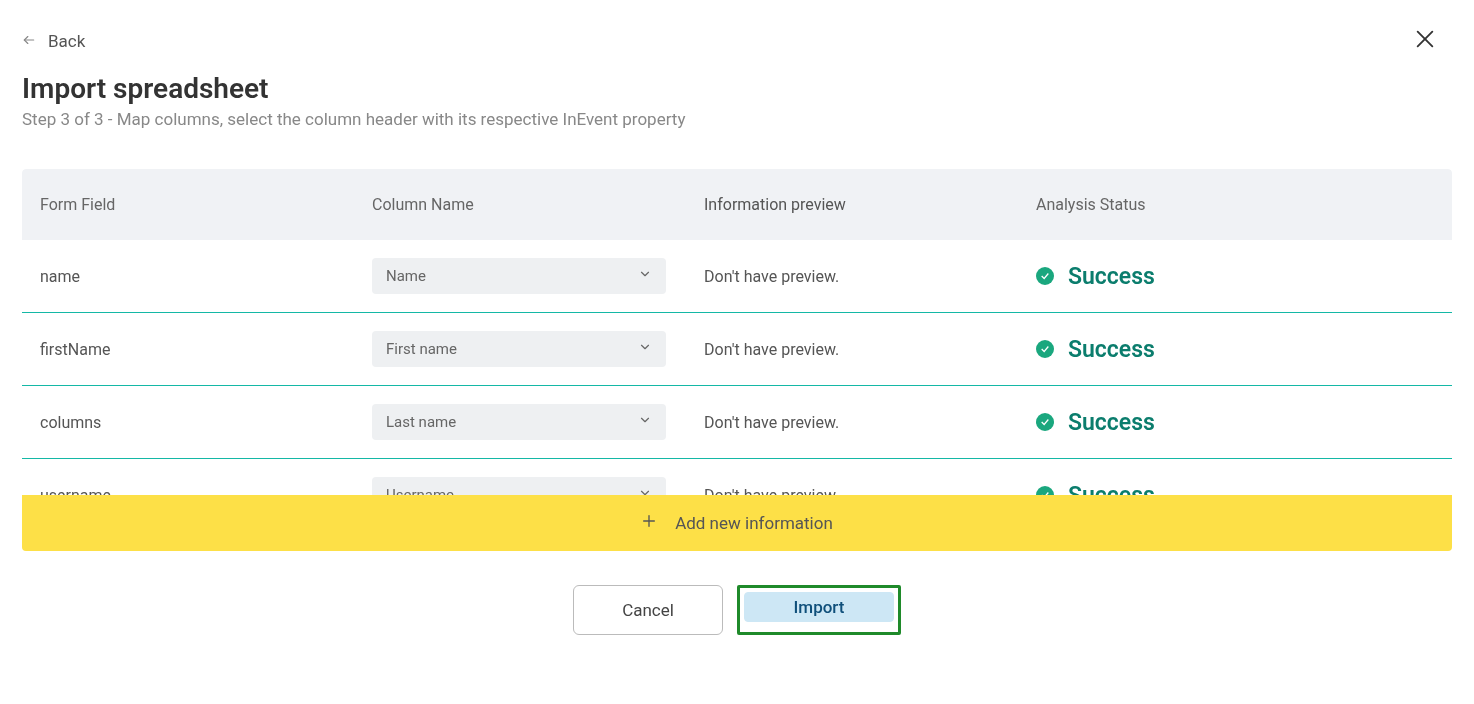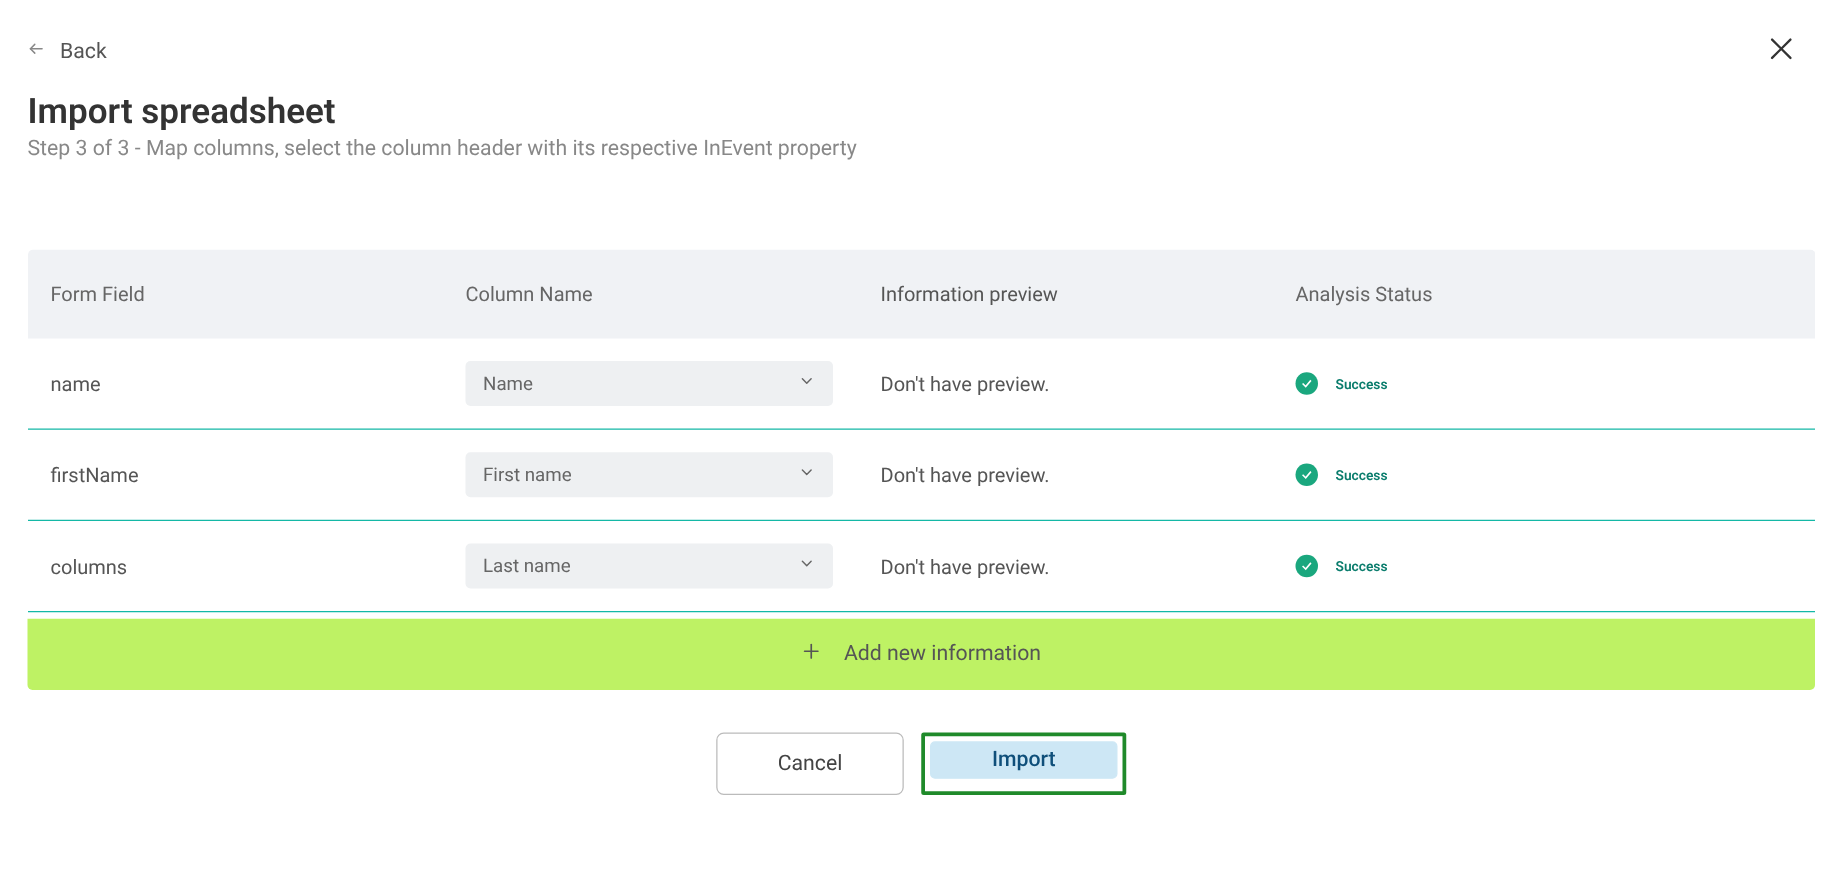--- a/index.html
+++ b/index.html
@@ -56,21 +56,20 @@
   .table {
     width: 100%;
   }
   .thead {
     display: flex;
     background: #f0f2f5;
     color: #666;
     font-size: 16px;
     padding: 26px 18px;
     border-radius: 4px 4px 0 0;
-    margin-top: 31px;
   }
   .col-field   { flex: 0 0 332px; }
   .col-name    { flex: 0 0 332px; }
   .col-preview { flex: 0 0 332px; }
   .col-status  { flex: 1; }
   .row {
     display: flex;
     align-items: center;
     padding: 18px 18px;
     border-bottom: 1px solid #14b8a6;
@@ -91,32 +90,33 @@
     cursor: pointer;
   }
   .select svg { width: 14px; height: 14px; stroke: #666; }
   .col-preview { color: #555; }
   .status {
     display: flex;
     align-items: center;
     gap: 14px;
     color: #0b7d6d;
     font-weight: 600;
-    font-size: 11px;
+    font-size: 23px;
   }
   .status-icon {
     width: 18px; height: 18px;
     background: #1aa77e;
     border-radius: 50%;
     display: flex; align-items: center; justify-content: center;
   }
   .status-icon svg { width: 10px; height: 10px; stroke: #fff; stroke-width: 3; fill: none; }
   .add-bar {
-    background: #bef264;
-    display: flex;
+    background: #fde047;
+    display: flex;
+    align-items: center;
     justify-content: center;
     gap: 18px;
     padding: 18px 0;
     font-size: 17px;
     color: #555;
     cursor: pointer;
     border-radius: 0 0 4px 4px;
   }
   .add-bar svg { width: 16px; height: 16px; stroke: #555; stroke-width: 2; }
   .actions {

